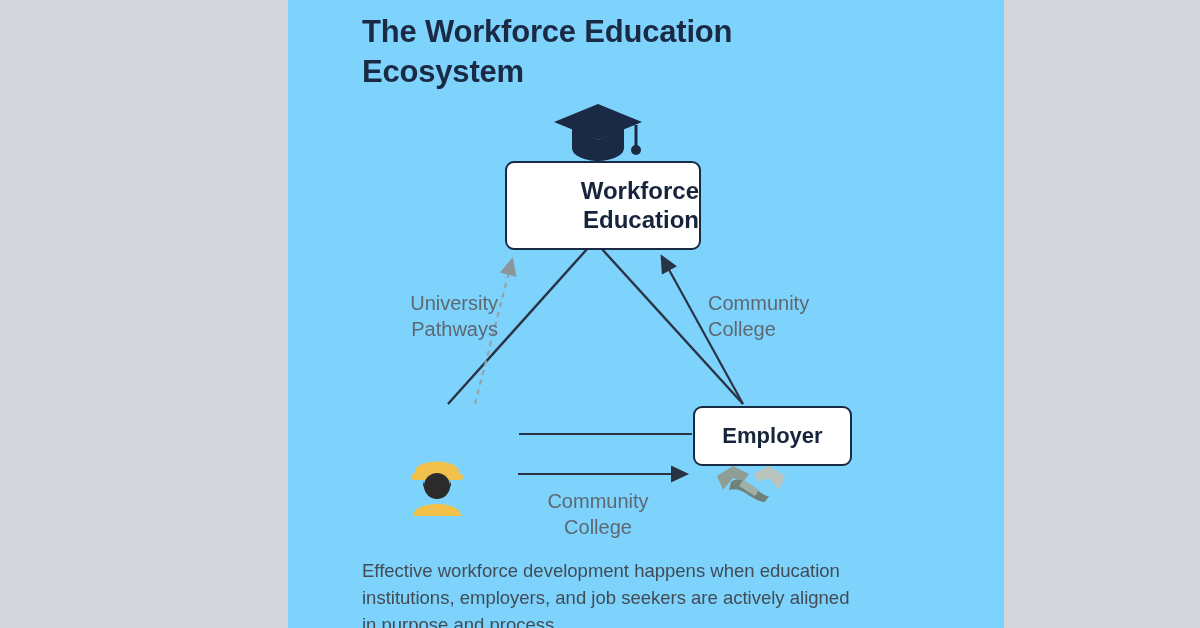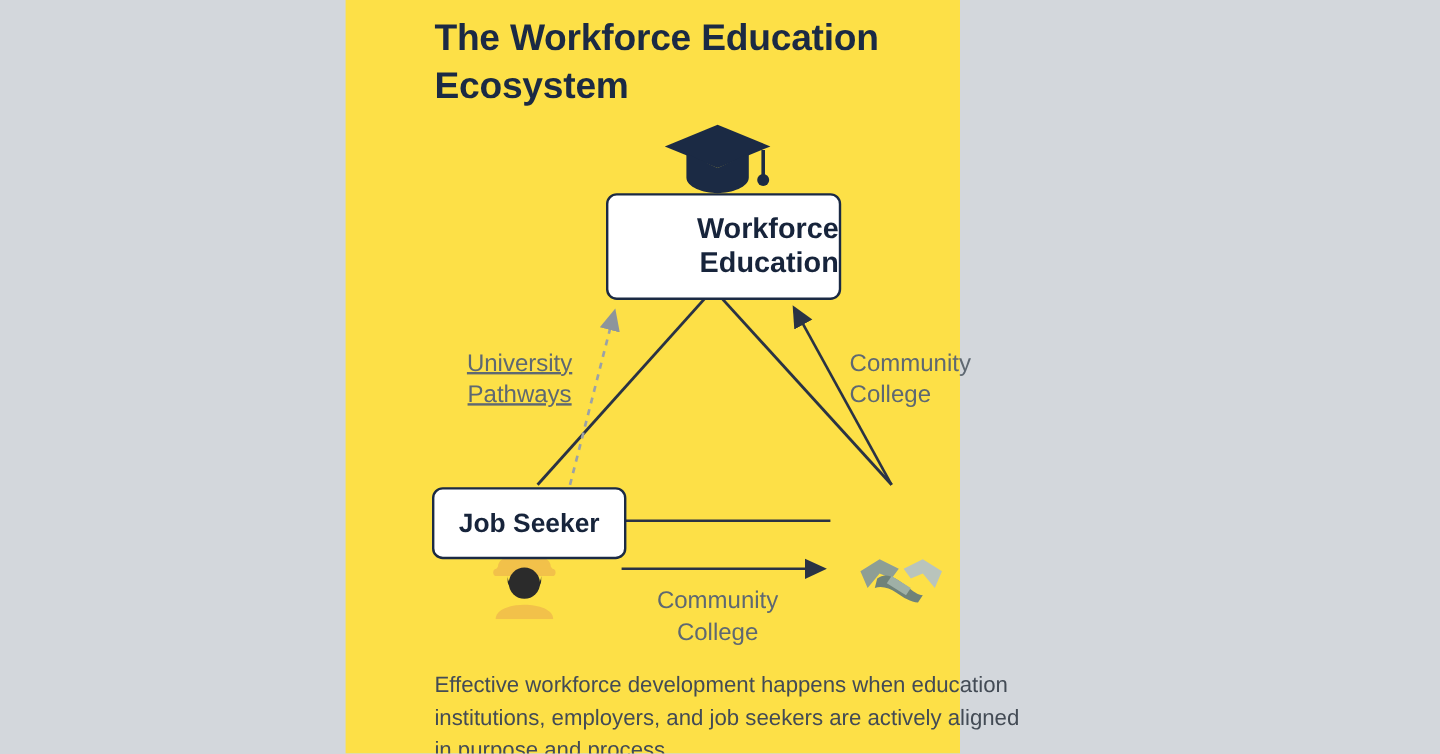--- a/index.html
+++ b/index.html
@@ -14,23 +14,23 @@
   #canvas {
     position: relative;
     width: 1200px;
     height: 628px;
     background: #d3d7dc;
   }
   #card {
     position: absolute;
     left: 288px;
     top: 0;
-    width: 512px;
+    width: 716px;
     height: 628px;
-    background: #fde047;
+    background: #7dd3fc;
   }
   #title {
     position: absolute;
     left: 74px;
     top: 12px;
     width: 480px;
     font-size: 31px;
     font-weight: bold;
     line-height: 1.28;
     color: #1b2a44;
@@ -75,22 +75,21 @@
     position: absolute;
     color: #5e6872;
     font-size: 20px;
     line-height: 1.32;
     z-index: 5;
   }
   #label-university {
     left: 80px;
     top: 290px;
     width: 130px;
-    text-align: center;
-    text-decoration: underline;
+    text-align: right;
   }
   #label-commcollege-right {
     left: 420px;
     top: 290px;
     width: 140px;
     text-align: left;
   }
   #label-commcollege-bottom {
     left: 225px;
     top: 488px;
@@ -154,22 +153,22 @@
       <svg width="92" height="64" viewBox="0 0 92 64">
         <path d="M46 4 L90 22 L46 40 L2 22 Z" fill="#1b2a44"></path>
         <path d="M20 28 L20 48 C20 56 34 61 46 61 C58 61 72 56 72 48 L72 28 L46 40 Z" fill="#1b2a44"></path>
         <line x1="84" y1="25" x2="84" y2="46" stroke="#1b2a44" stroke-width="3"></line>
         <circle cx="84" cy="50" r="5" fill="#1b2a44"></circle>
       </svg>
     </div>
 
     <div class="node" id="node-workforce">Workforce Education</div>
 
-    <div class="node" id="node-jobseeker">Job Seeker</div>
 
+    <div class="node" id="node-employer">Employer</div>
 
     <div class="icon-wrap" id="icon-worker">
       <svg width="64" height="66" viewBox="0 0 64 66">
         <path d="M10 22 C10 8 54 8 54 22 L56 25 L8 25 Z" fill="#f2c14a"></path>
         <rect x="6" y="24" width="52" height="6" rx="3" fill="#f2c14a"></rect>
         <path d="M18 30 C18 44 46 44 46 30 L46 34 C46 46 18 46 18 34 Z" fill="#2b2b2b"></path>
         <circle cx="32" cy="36" r="13" fill="#2b2b2b"></circle>
         <path d="M8 66 C8 50 56 50 56 66 Z" fill="#f2c14a"></path>
       </svg>
     </div>

